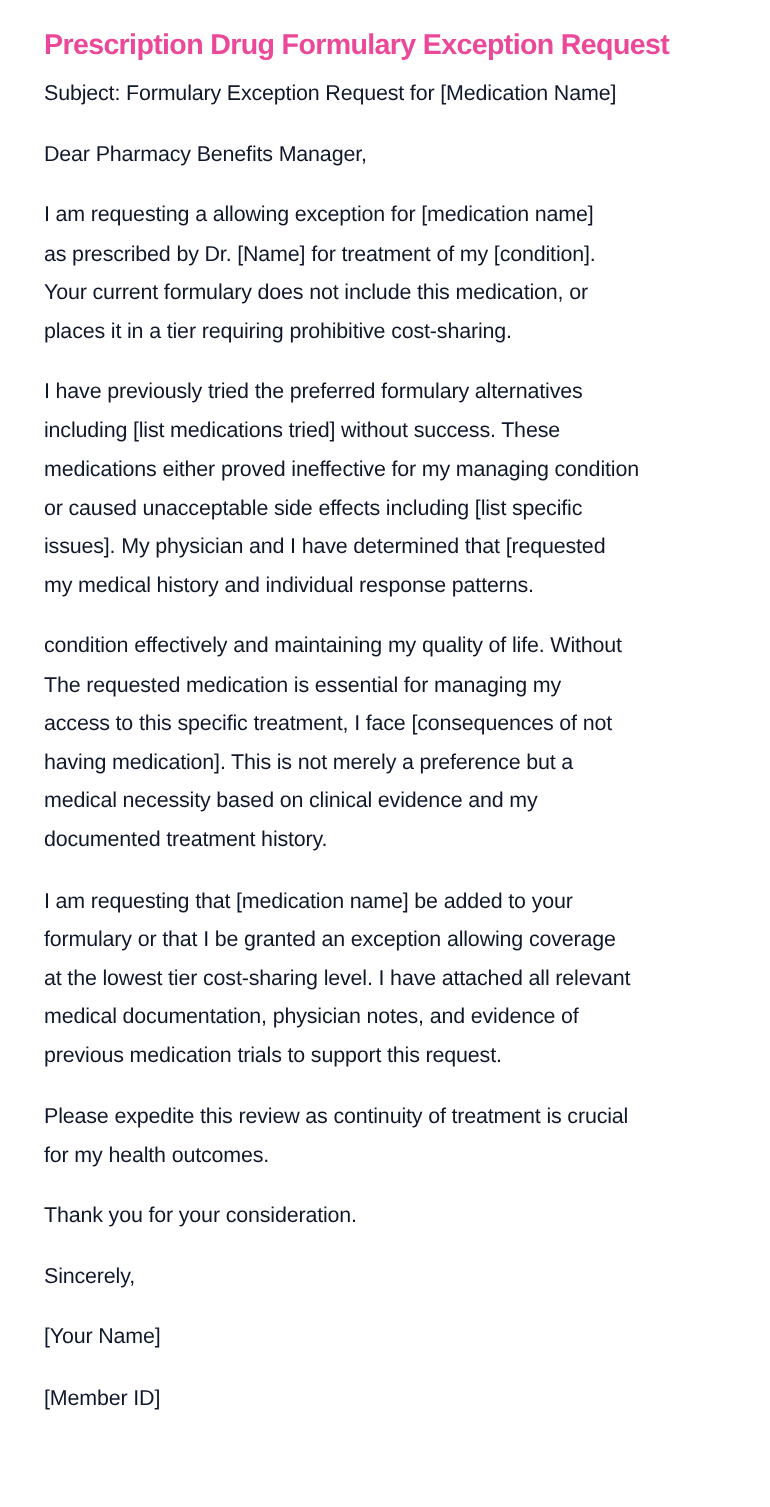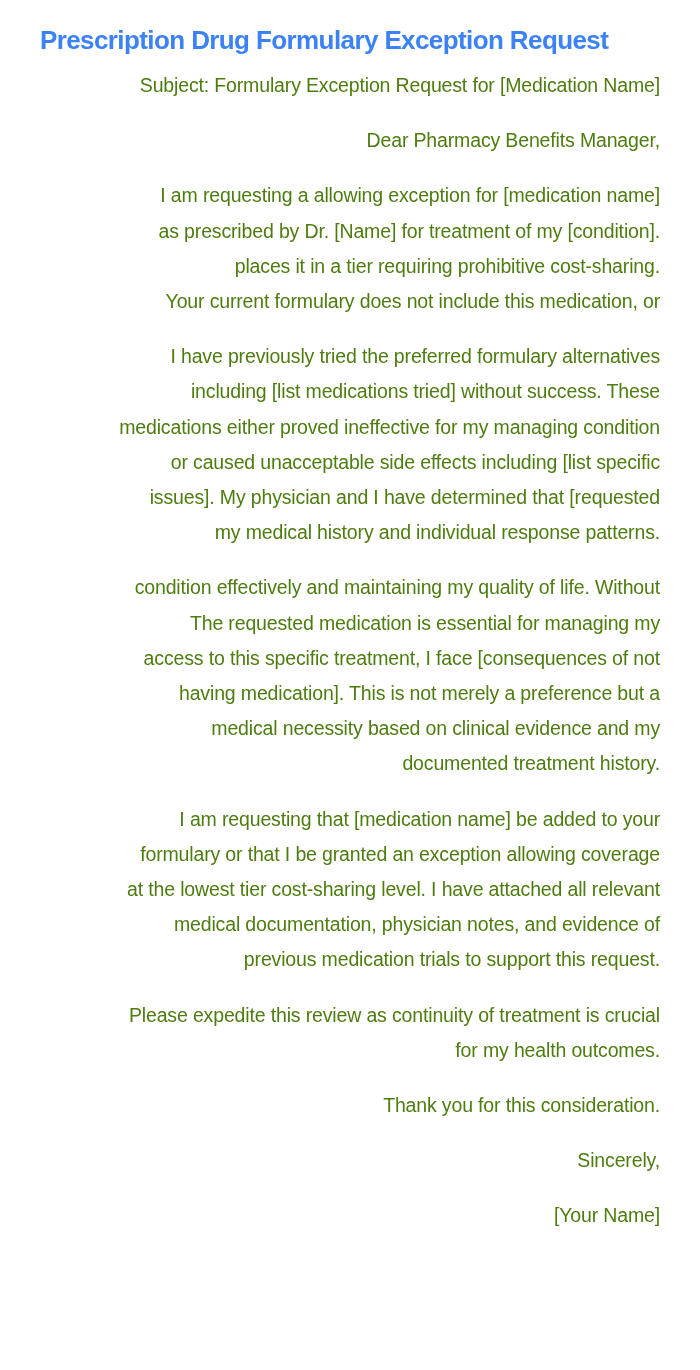--- a/index.html
+++ b/index.html
@@ -18,32 +18,31 @@
       padding: 22px 40px 0 40px;
       box-sizing: border-box;
       width: 700px;
     }
     .title {
       font-family: "Liberation Sans", sans-serif;
       font-weight: bold;
       font-size: 26px;
       line-height: 36px;
       margin: 0 0 10px 0;
-      color: #3b82f6;
+      color: #ec4899;
       letter-spacing: -0.6px;
       white-space: nowrap;
     }
     .para {
       font-size: 19.5px;
       line-height: 35.2px;
       margin: 0 0 20px 0;
-      color: #4d7c0f;
+      color: #0f172a;
       letter-spacing: -0.15px;
       word-spacing: 0px;
-      text-align: right;
     }
     .line {
       display: block;
       white-space: nowrap;
     }
   </style>
 </head>
 <body>
 
 <div class="page">
@@ -53,22 +52,22 @@
     <span class="line">Subject: Formulary Exception Request for [Medication Name]</span>
   </p>
 
   <p class="para">
     <span class="line">Dear Pharmacy Benefits Manager,</span>
   </p>
 
   <p class="para">
     <span class="line">I am requesting a allowing exception for [medication name]</span>
     <span class="line">as prescribed by Dr. [Name] for treatment of my [condition].</span>
+    <span class="line">Your current formulary does not include this medication, or</span>
     <span class="line">places it in a tier requiring prohibitive cost-sharing.</span>
-    <span class="line">Your current formulary does not include this medication, or</span>
   </p>
 
   <p class="para">
     <span class="line">I have previously tried the preferred formulary alternatives</span>
     <span class="line">including [list medications tried] without success. These</span>
     <span class="line">medications either proved ineffective for my managing condition</span>
     <span class="line">or caused unacceptable side effects including [list specific</span>
     <span class="line">issues]. My physician and I have determined that [requested</span>
     <span class="line">my medical history and individual response patterns.</span>
   </p>
@@ -89,24 +88,27 @@
     <span class="line">medical documentation, physician notes, and evidence of</span>
     <span class="line">previous medication trials to support this request.</span>
   </p>
 
   <p class="para">
     <span class="line">Please expedite this review as continuity of treatment is crucial</span>
     <span class="line">for my health outcomes.</span>
   </p>
 
   <p class="para">
-    <span class="line">Thank you for this consideration.</span>
+    <span class="line">Thank you for your consideration.</span>
   </p>
 
   <p class="para">
     <span class="line">Sincerely,</span>
   </p>
 
   <p class="para">
     <span class="line">[Your Name]</span>
   </p>
 
+  <p class="para">
+    <span class="line">[Member ID]</span>
+  </p>
 </div>
 
 </body></html>

